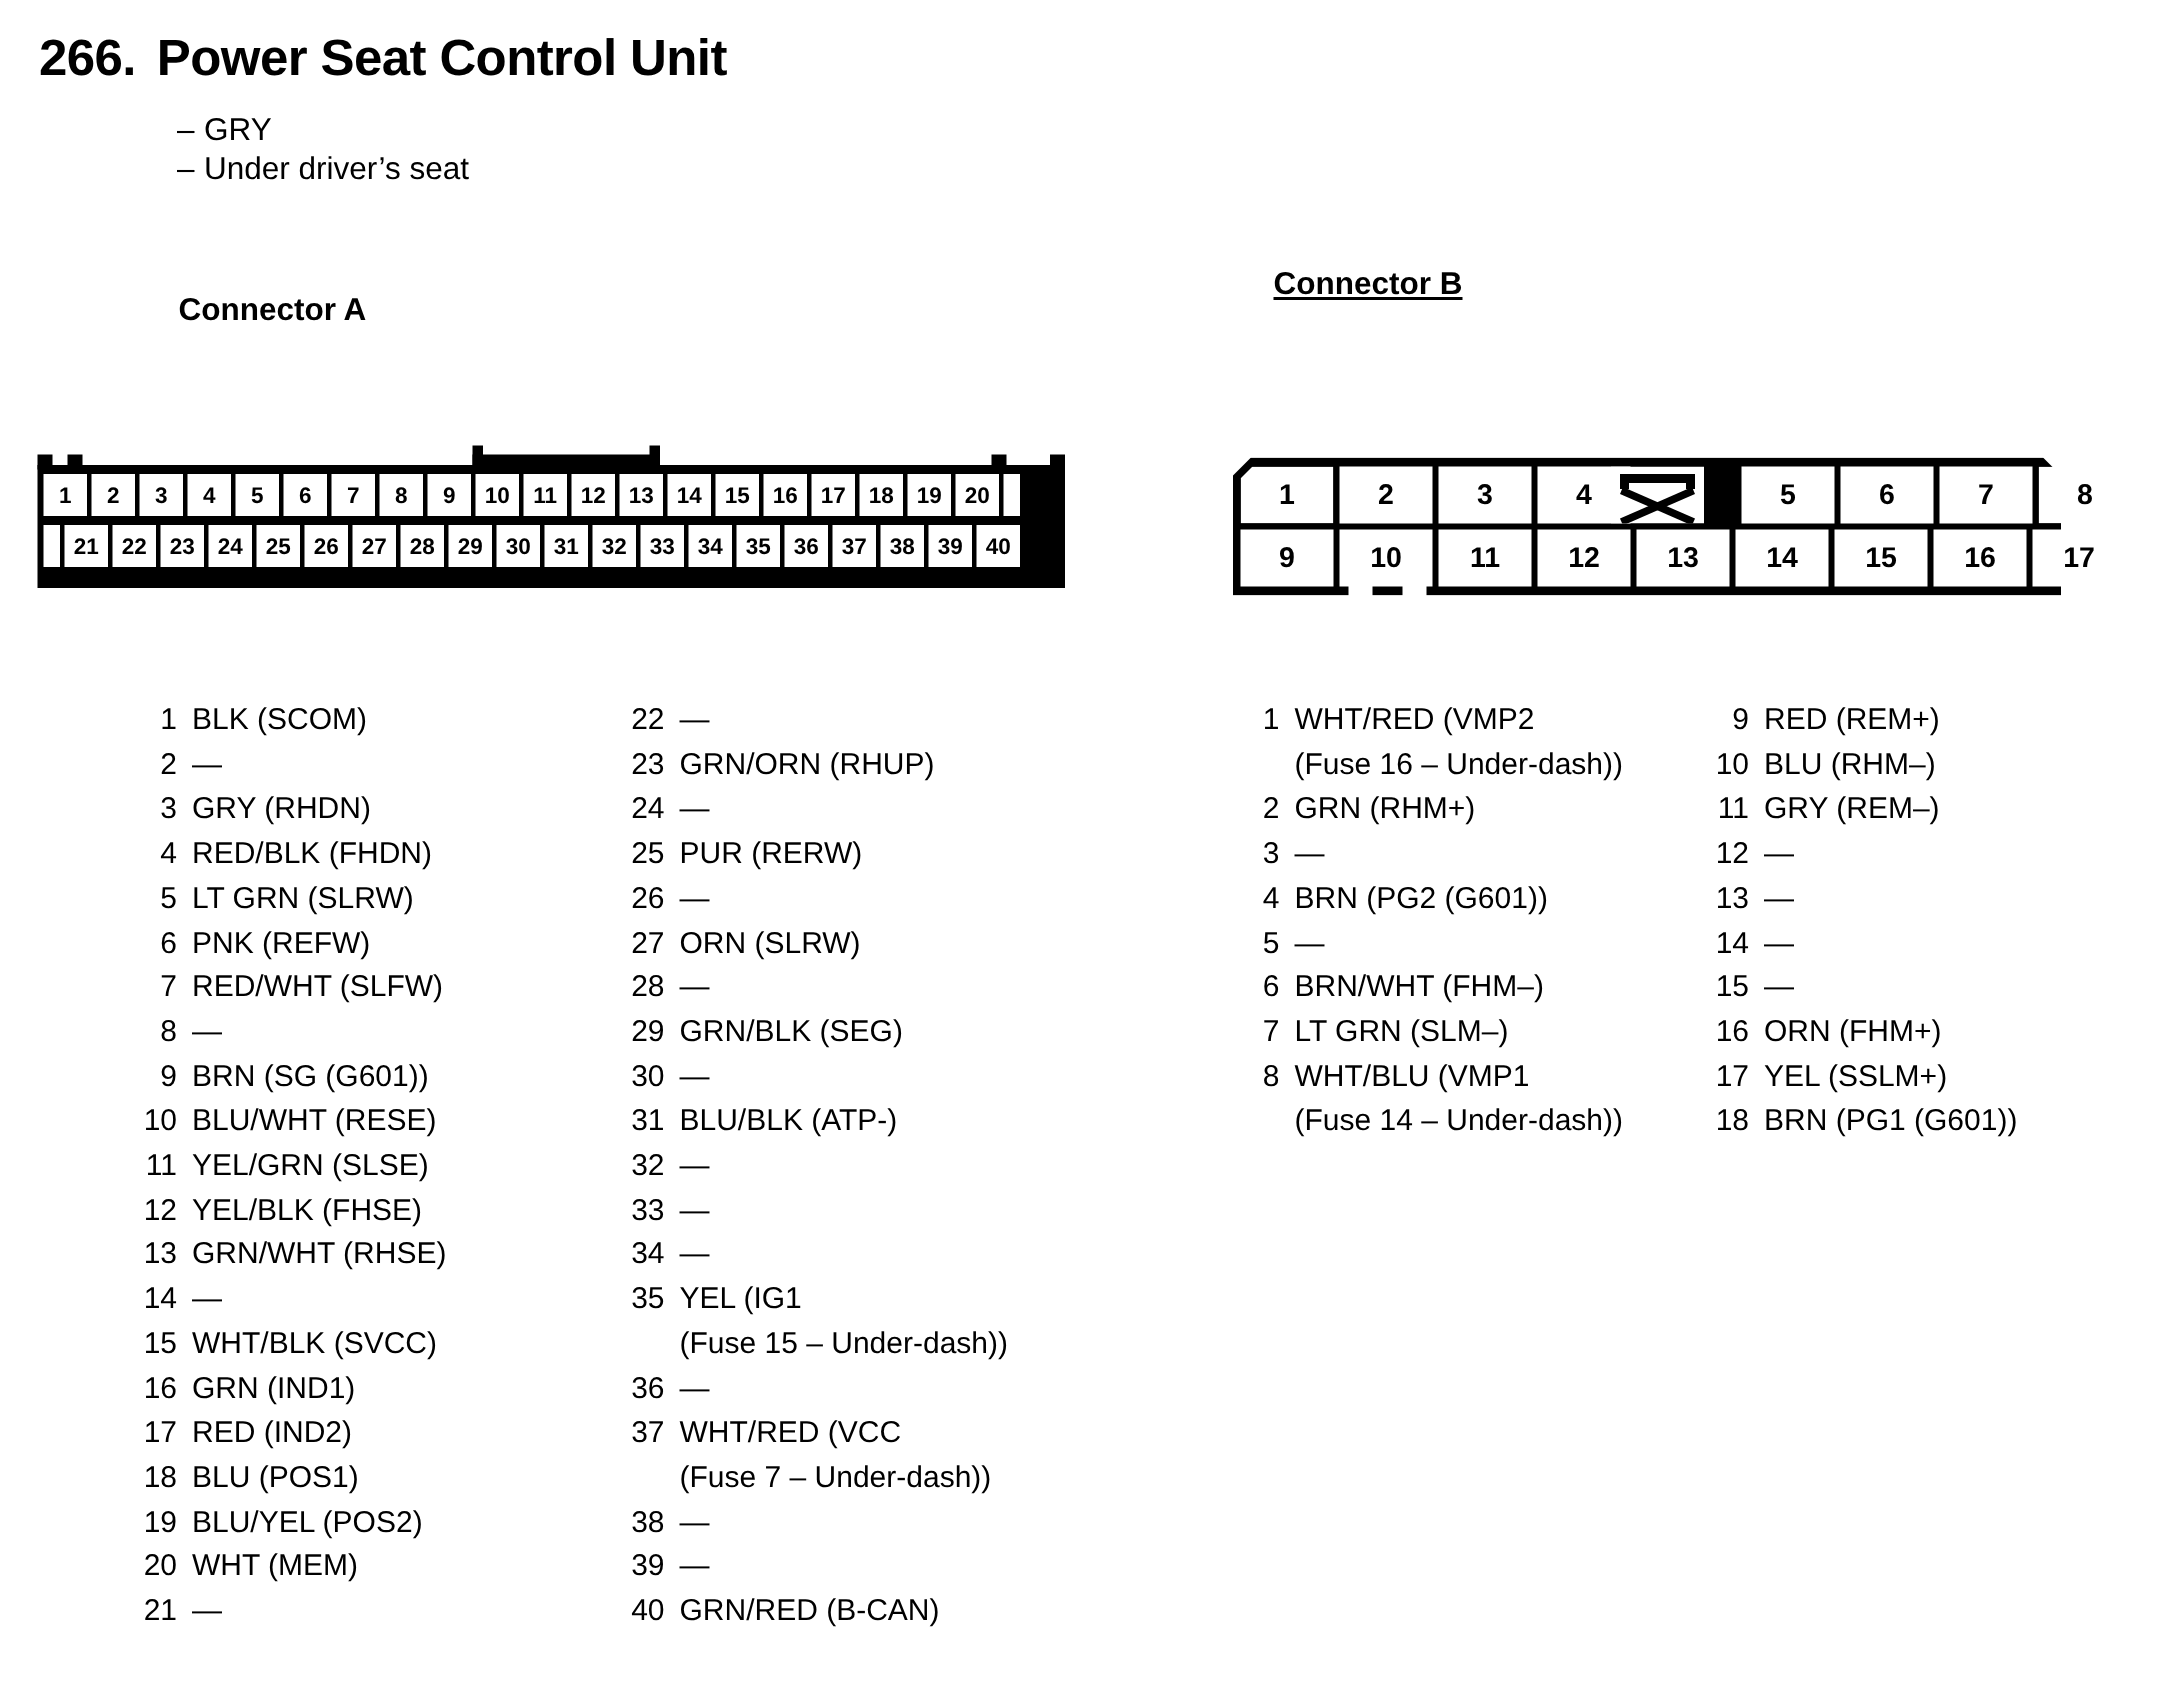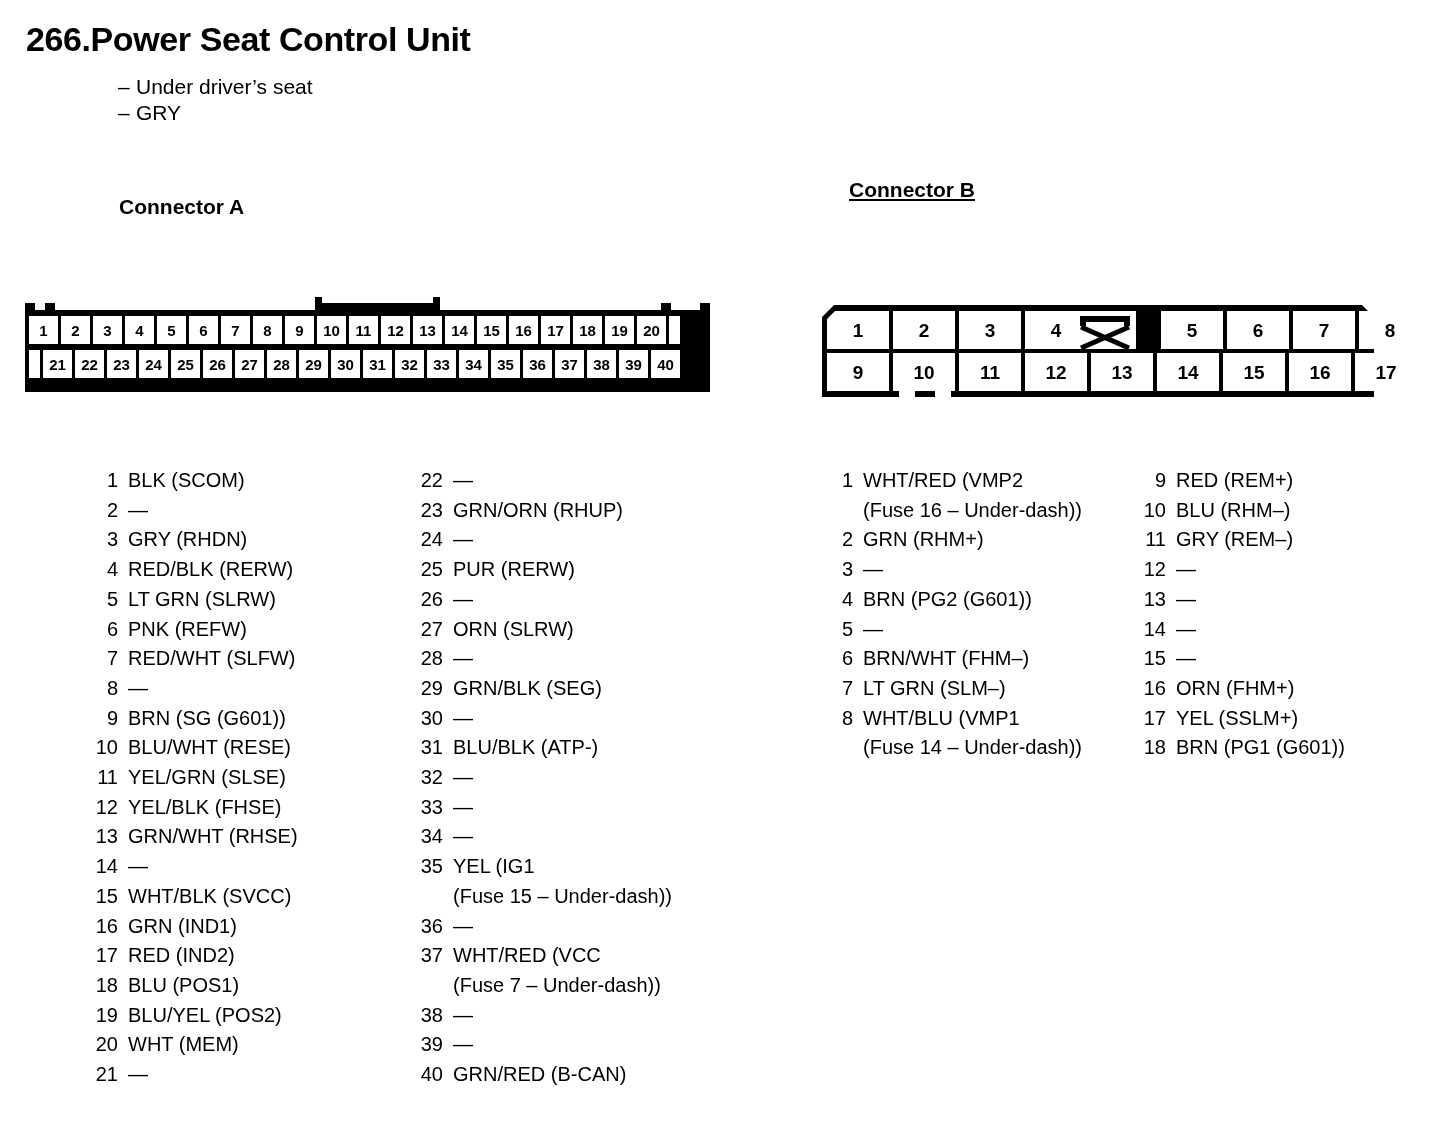--- a/index.html
+++ b/index.html
@@ -18,21 +18,21 @@
   
   .page-title {
     position: absolute;
     left: 26px;
     top: 20px;
     font-size: 34px;
     font-weight: bold;
     letter-spacing: -0.4px;
     white-space: nowrap;
   }
-  .title-num { margin-right: 0; }
+  .title-num { margin-right: 14px; }
 
   .notes {
     position: absolute;
     left: 118px;
     top: 74px;
     font-size: 21px;
     line-height: 26px;
   }
   .note-line { white-space: nowrap; }
   .note-dash { display: inline-block; width: 18px; }
@@ -193,22 +193,22 @@
   .pin-sub { margin-left: 42px; white-space: nowrap; }
 </style>
 </head>
 <body>
 
 <div class="page-title">
   <span class="title-num">266.</span><span>Power Seat Control Unit</span>
 </div>
 
 <div class="notes">
+  <div class="note-line"><span class="note-dash">–</span><span>GRY</span></div>
   <div class="note-line"><span class="note-dash">–</span><span>Under driver’s seat</span></div>
-  <div class="note-line"><span class="note-dash">–</span><span>GRY</span></div>
 </div>
 
 <div class="conn-heading" id="heading-a">Connector A</div>
 
 <div id="connector-a-diagram">
   <div class="ca-tab" id="ca-tab-l1"></div>
   <div class="ca-tab" id="ca-tab-l2"></div>
   <div class="ca-tab" id="ca-tab-r1"></div>
   <div class="ca-tab" id="ca-tab-r2"></div>
   <div class="ca-bracket-bar"></div>
@@ -312,21 +312,21 @@
     <div class="pin-row">
       <span class="pin-num">2</span>
       <span class="pin-val">—</span>
     </div>
     <div class="pin-row">
       <span class="pin-num">3</span>
       <span class="pin-val">GRY (RHDN)</span>
     </div>
     <div class="pin-row">
       <span class="pin-num">4</span>
-      <span class="pin-val">RED/BLK (RERW)</span>
+      <span class="pin-val">RED/BLK (FHDN)</span>
     </div>
     <div class="pin-row">
       <span class="pin-num">5</span>
       <span class="pin-val">LT GRN (SLRW)</span>
     </div>
     <div class="pin-row">
       <span class="pin-num">6</span>
       <span class="pin-val">PNK (REFW)</span>
     </div>
     <div class="pin-row">

